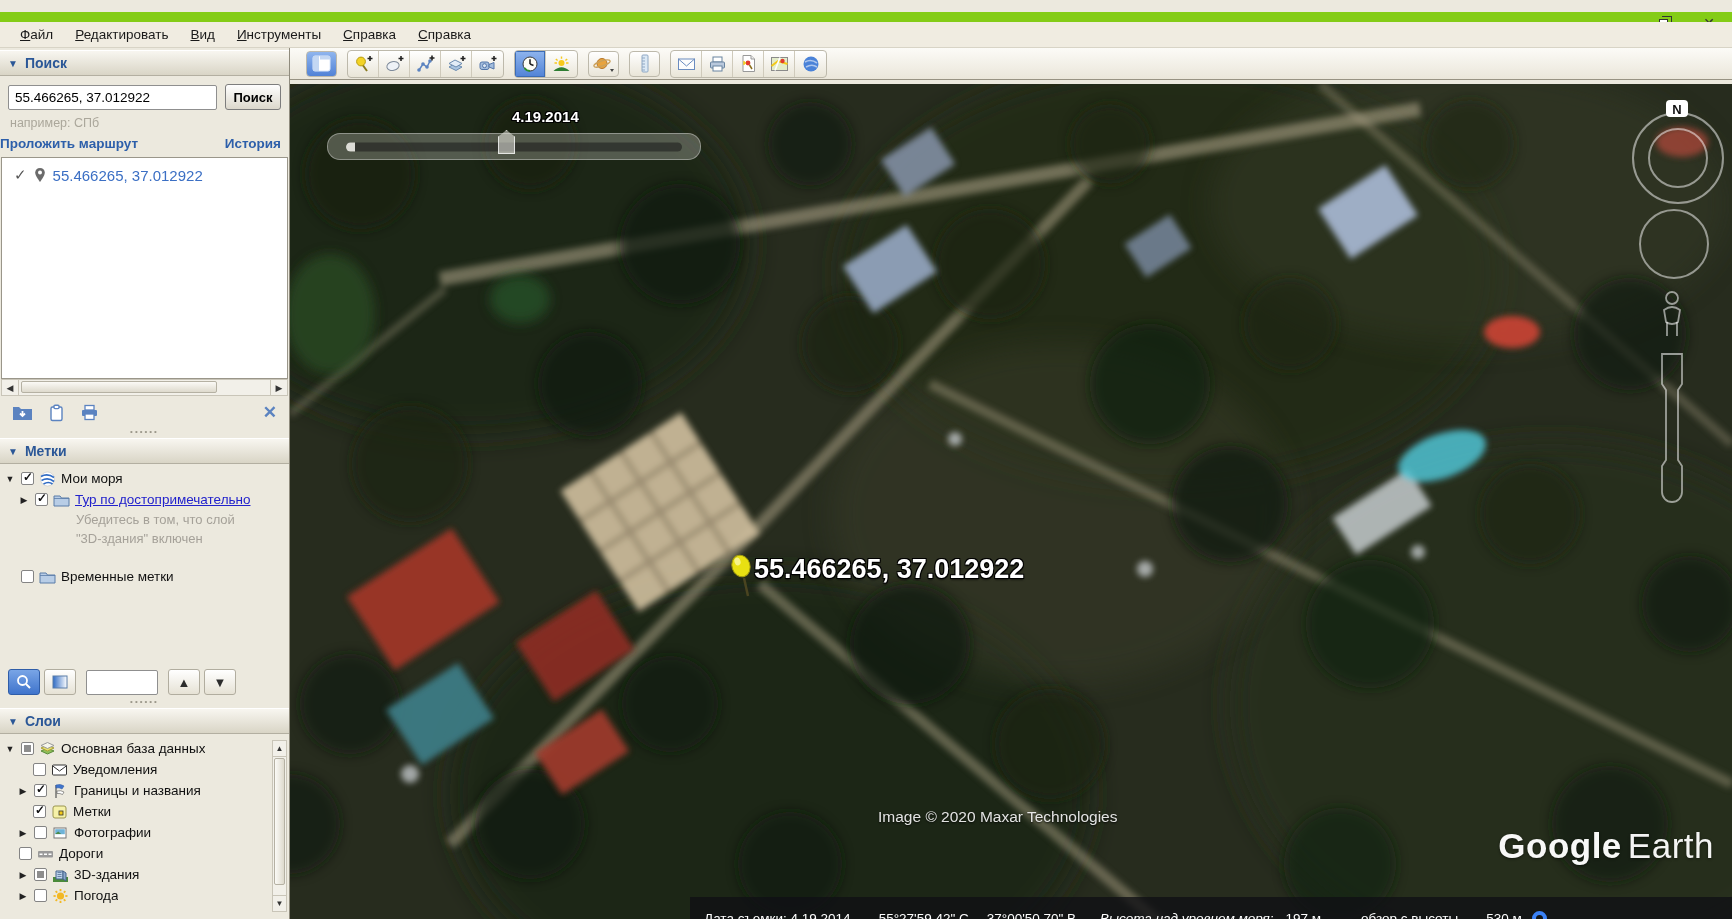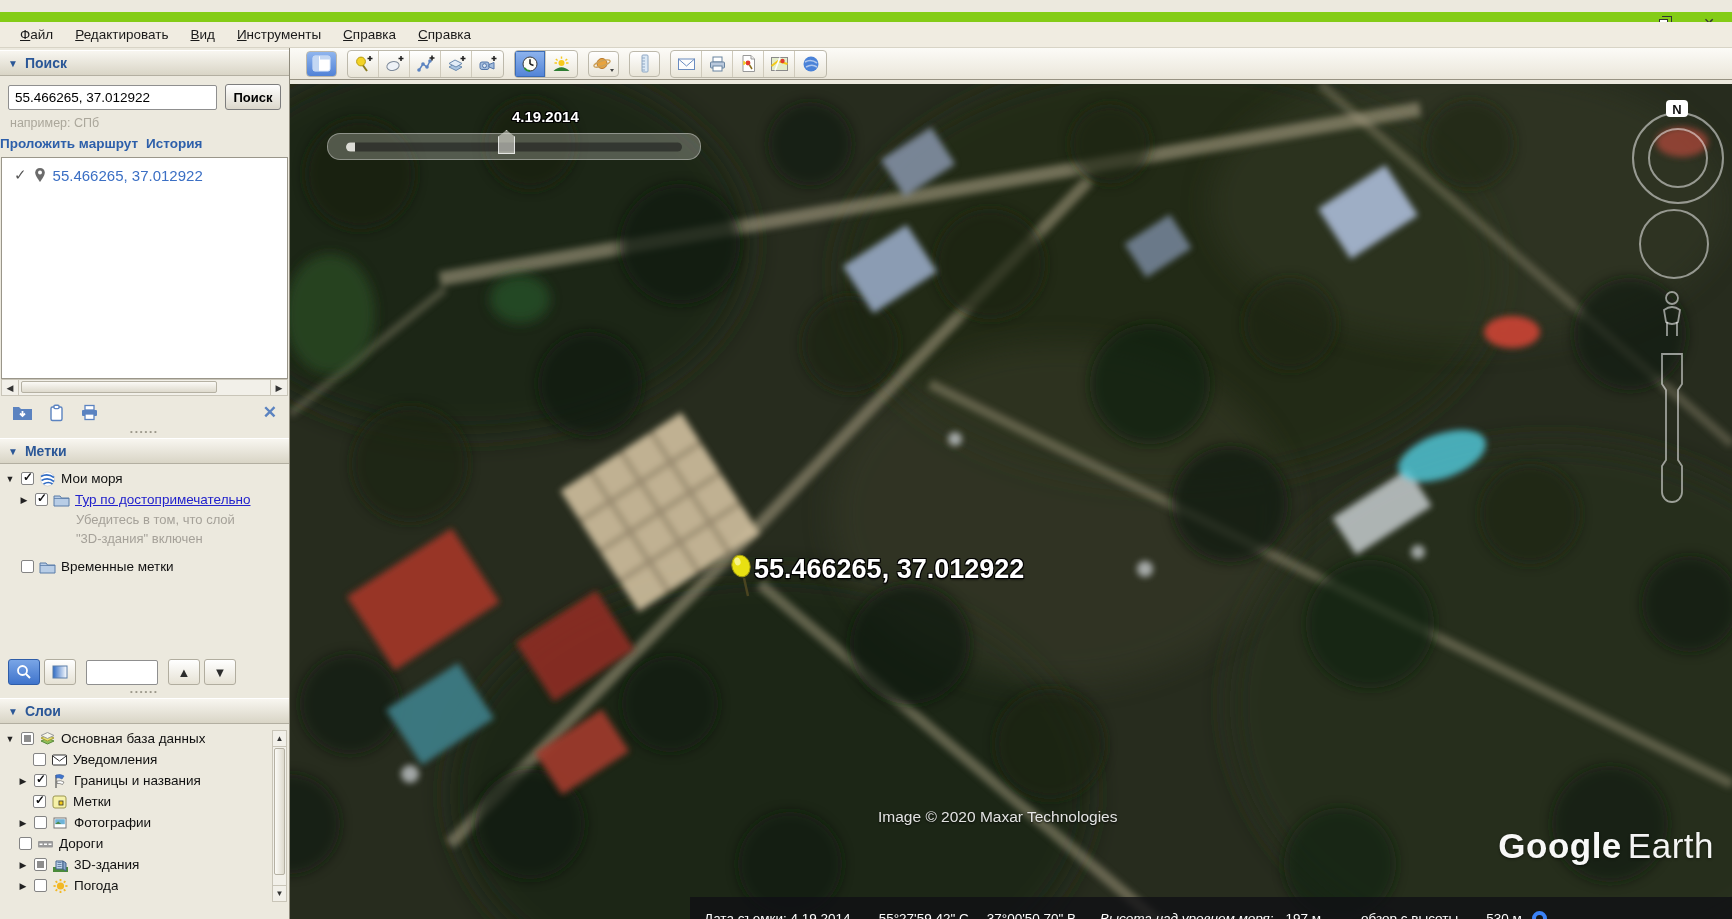--- a/index.html
+++ b/index.html
@@ -34,21 +34,21 @@
   
   .sidebar { position:absolute; left:0; top:48px; width:290px; height:871px; background:#ece9de; border-right:1px solid #8f8b7d; overflow:hidden; }
   .panel-header { height:26px; margin-top:2px; background:linear-gradient(#f8f6f0,#d9d5c6); border-top:1px solid #ffffff; border-bottom:1px solid #b3afa1; display:flex; align-items:center; gap:7px; padding-left:8px; }
   .panel-header .tri { color:#2b5797; font-size:10px; }
   .panel-header .ph-label { color:#2b5797; font-weight:bold; font-size:14px; }
 
   .search-row { display:flex; align-items:center; gap:8px; padding:8px 8px 2px 8px; }
   .search-input { flex:1; height:25px; border:1px solid #8f8f8f; border-radius:2px; background:#fff; font-size:13.5px; padding:0 6px; font-family:"Liberation Sans",sans-serif; }
   .search-btn { width:56px; height:26px; font-weight:bold; font-size:13px; border:1px solid #7d7d7d; border-radius:3px; background:linear-gradient(#fefefe,#dcd8cc); }
   .search-hint { font-size:12.5px; color:#aba79b; padding:4px 0 0 10px; }
-  .search-links { display:flex; justify-content:flex-start; gap:8px; padding:6px 8px 4px 0; }
+  .search-links { display:flex; justify-content:space-between; gap:8px; padding:6px 8px 4px 0; }
   .search-links .lnk { color:#2d5faa; font-weight:bold; font-size:13.5px; }
   .result-list { margin:2px 1px 0 1px; height:222px; background:#ffffff; border:1px solid #9a968a; overflow:hidden; }
   .result-row { display:flex; align-items:center; gap:7px; padding:8px 0 0 12px; }
   .result-row .check { color:#555; font-size:15px; }
   .result-text { color:#3b6fc4; font-size:15px; }
   .hscroll { height:17px; margin:0 1px; background:#f2f0e9; border:1px solid #c9c5b8; display:flex; align-items:center; }
   .hs-arrow { width:16px; height:15px; display:flex; align-items:center; justify-content:center; font-size:9px; color:#333; }
   .hs-track { flex:1; height:15px; position:relative; border-left:1px solid #c9c5b8; border-right:1px solid #c9c5b8; }
   .hs-thumb { position:absolute; left:2px; top:1px; height:12px; width:78%; background:linear-gradient(#fbfaf6,#dedacd); border:1px solid #b5b1a3; border-radius:2px; }
   .action-row { height:33px; display:flex; align-items:center; gap:16px; padding-left:12px; position:relative; }
@@ -330,21 +330,21 @@
       <span class="tw">▶</span>
       <span class="cb cb-on"></span>
       <svg class="t-icon" viewBox="0 0 17 14">
         <path d="M1,3 h6 l1.5,2 h7.5 v8 h-15 Z" fill="#b8cde6" stroke="#5a7ca8"></path>
         <path d="M1,5.5 h15" stroke="#5a7ca8" stroke-width=".8"></path>
       </svg>
       <span class="t-label t-link">Тур по достопримечательно</span>
     </div>
     <div class="t-note">Убедитесь в том, что слой</div>
     <div class="t-note">"3D-здания" включен</div>
-    <div class="tree-row" style="padding-left:21px; margin-top:8px;">
+    <div class="tree-row" style="padding-left:21px; margin-top:18px;">
       <span class="cb"></span>
       <svg class="t-icon" viewBox="0 0 17 14">
         <path d="M1,3 h6 l1.5,2 h7.5 v8 h-15 Z" fill="#b8cde6" stroke="#5a7ca8"></path>
         <path d="M1,5.5 h15" stroke="#5a7ca8" stroke-width=".8"></path>
       </svg>
       <span class="t-label">Временные метки</span>
     </div>
   </div>
 
   <div class="findbar">

